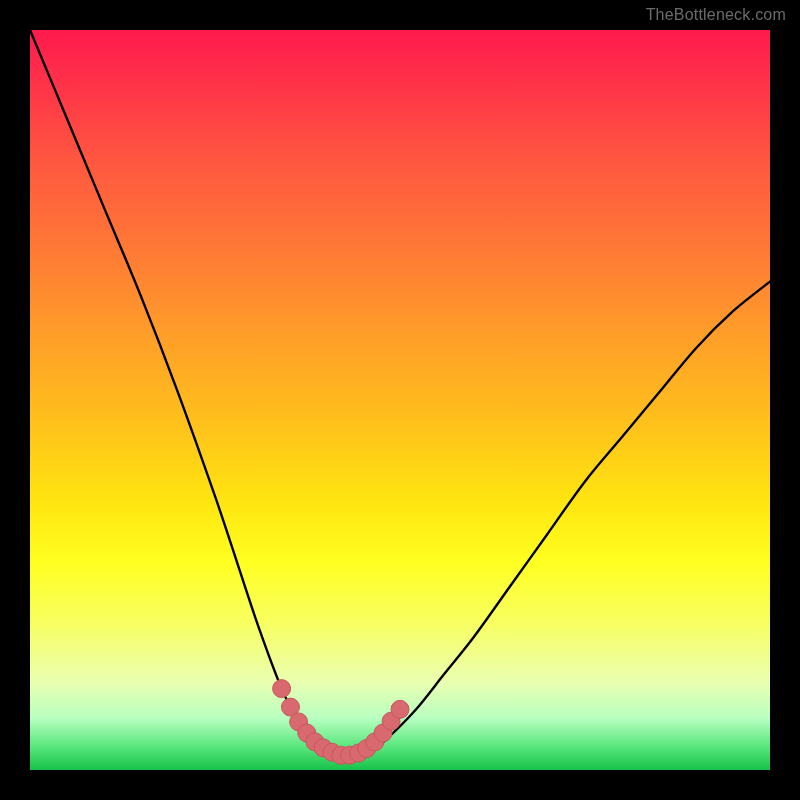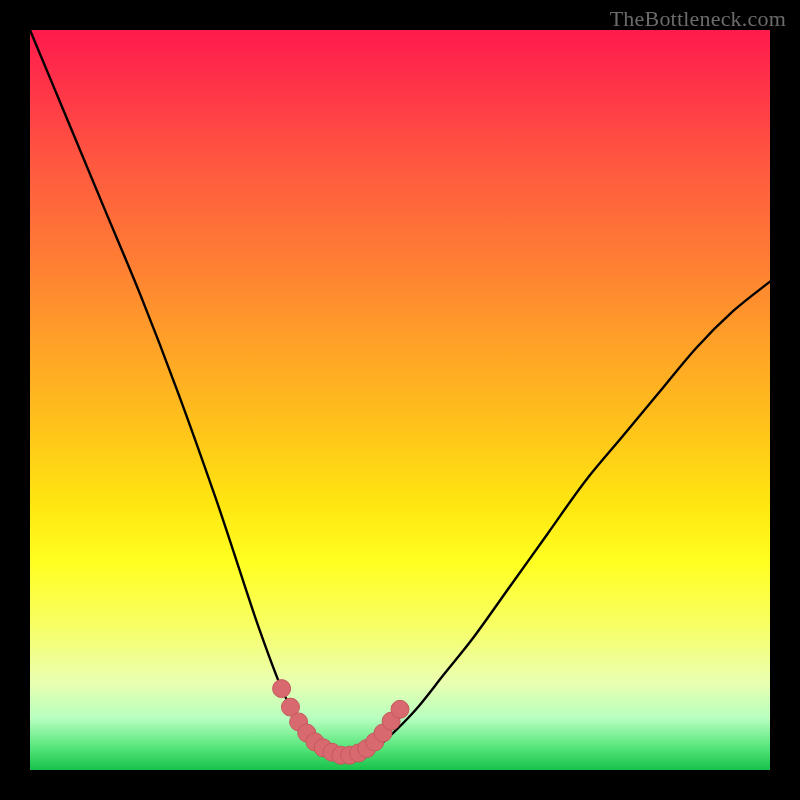--- a/index.html
+++ b/index.html
@@ -29,22 +29,22 @@
       #eaffb0 88%,
       #b8ffc0 93%,
       #55e57a 97%,
       #17c24a 100%
     );
   }
   .watermark {
     position: absolute;
     top: 6px;
     right: 14px;
-    font-family: Liberation Serif, serif;
-    font-size: 22px;
+    font-family: Liberation Sans, sans-serif;
+    font-size: 16px;
     color: #6b6b6b;
     font-weight: 500;
     letter-spacing: 0.2px;
   }
   svg.curve {
     position: absolute;
     left: 0; top: 0;
     width: 740px; height: 740px;
     overflow: visible;
   }

